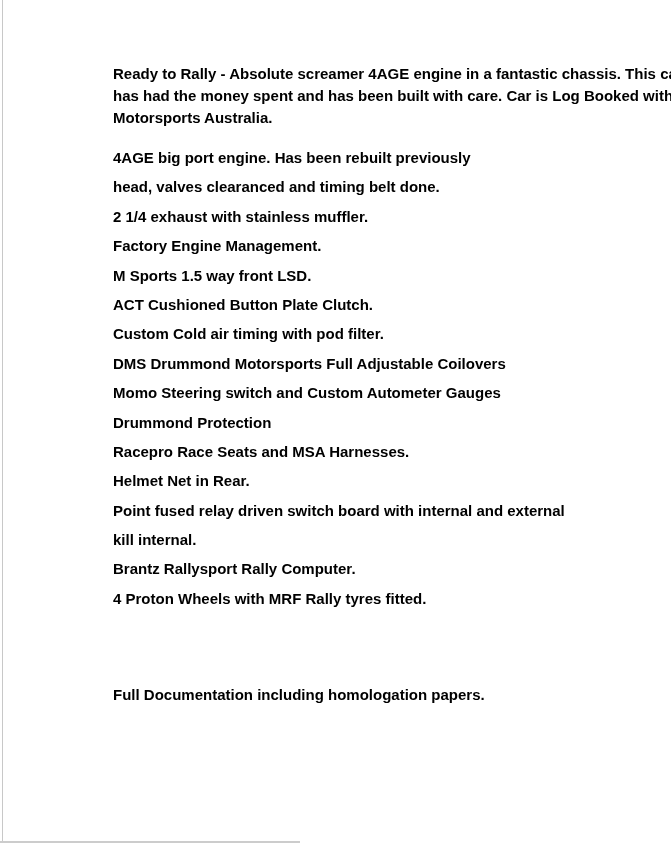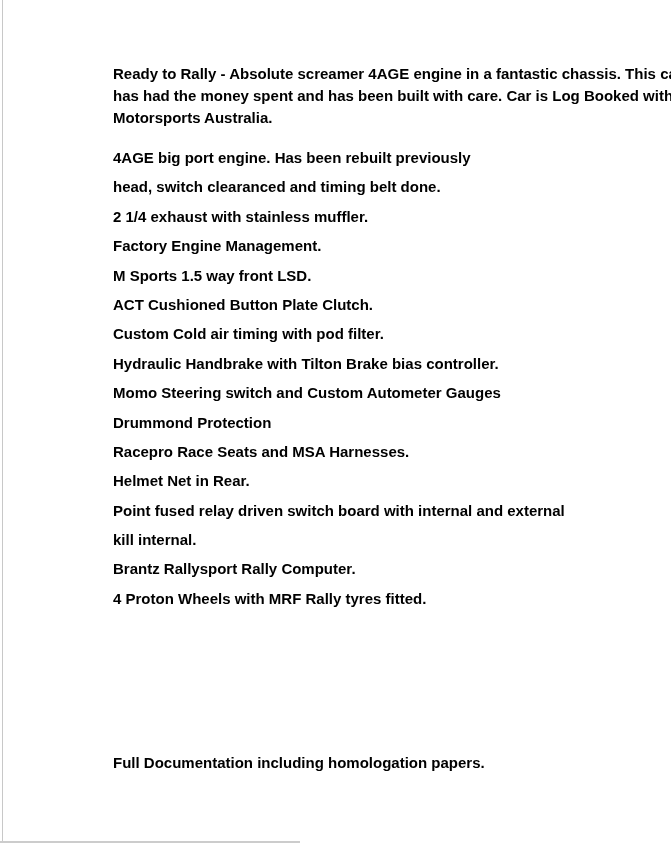--- a/index.html
+++ b/index.html
@@ -49,48 +49,48 @@
     top: 147px;
   }
   .specs .line {
     line-height: 22px;
     margin-bottom: 7.4px;
     white-space: nowrap;
   }
   .footer-line {
     position: absolute;
     left: 113px;
-    top: 752px;
+    top: 684px;
     line-height: 22px;
     white-space: nowrap;
   }
 </style>
 </head>
 <body>
 
 <div class="page">
 
   <div class="left-edge-line"></div>
   <div class="bottom-edge-line"></div>
 
   <div class="intro">
     <div class="line">Ready to Rally - Absolute screamer 4AGE engine in a fantastic chassis. This car</div>
     <div class="line">has had the money spent and has been built with care. Car is Log Booked with</div>
     <div class="line">Motorsports Australia.</div>
   </div>
 
   <div class="specs">
     <div class="line">4AGE big port engine. Has been rebuilt previously</div>
-    <div class="line">head, switch clearanced and timing belt done.</div>
+    <div class="line">head, valves clearanced and timing belt done.</div>
     <div class="line">2 1/4 exhaust with stainless muffler.</div>
     <div class="line">Factory Engine Management.</div>
     <div class="line">M Sports 1.5 way front LSD.</div>
     <div class="line">ACT Cushioned Button Plate Clutch.</div>
     <div class="line">Custom Cold air timing with pod filter.</div>
-    <div class="line">Hydraulic Handbrake with Tilton Brake bias controller.</div>
+    <div class="line">DMS Drummond Motorsports Full Adjustable Coilovers</div>
     <div class="line">Momo Steering switch and Custom Autometer Gauges</div>
     <div class="line">Drummond Protection</div>
     <div class="line">Racepro Race Seats and MSA Harnesses.</div>
     <div class="line">Helmet Net in Rear.</div>
     <div class="line">Point fused relay driven switch board with internal and external</div>
     <div class="line">kill internal.</div>
     <div class="line">Brantz Rallysport Rally Computer.</div>
     <div class="line">4 Proton Wheels with MRF Rally tyres fitted.</div>
   </div>
 

